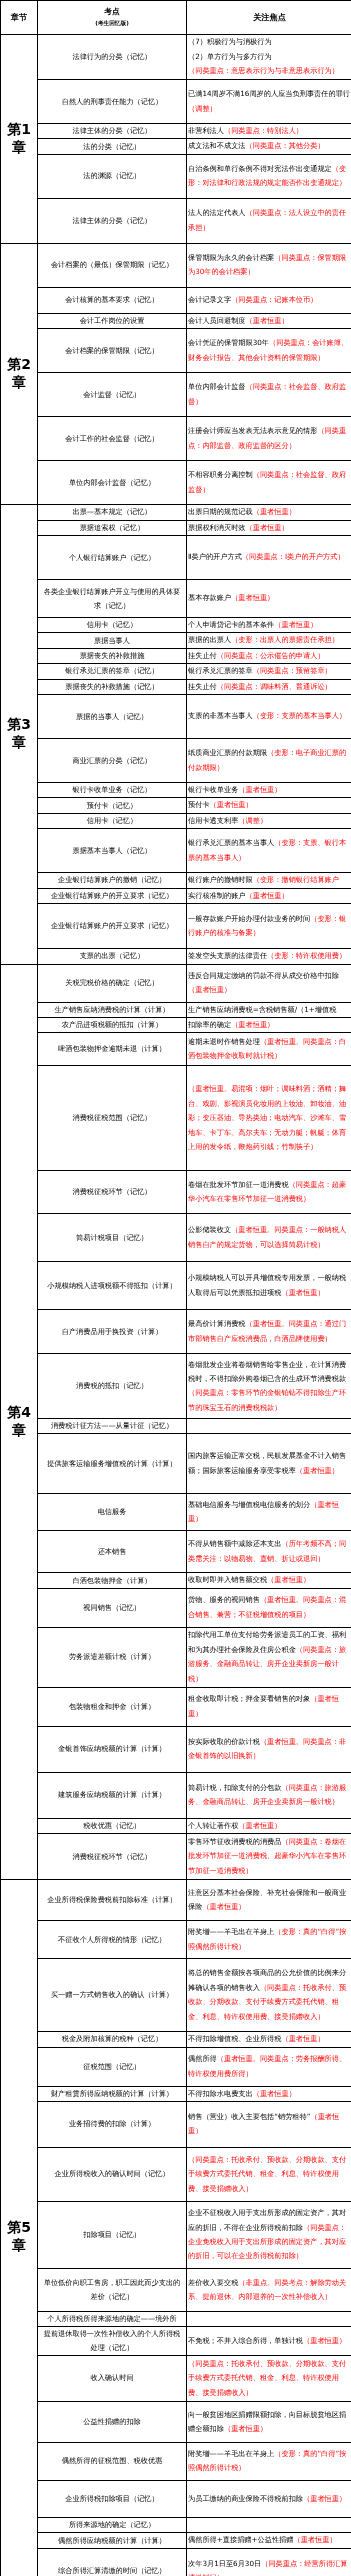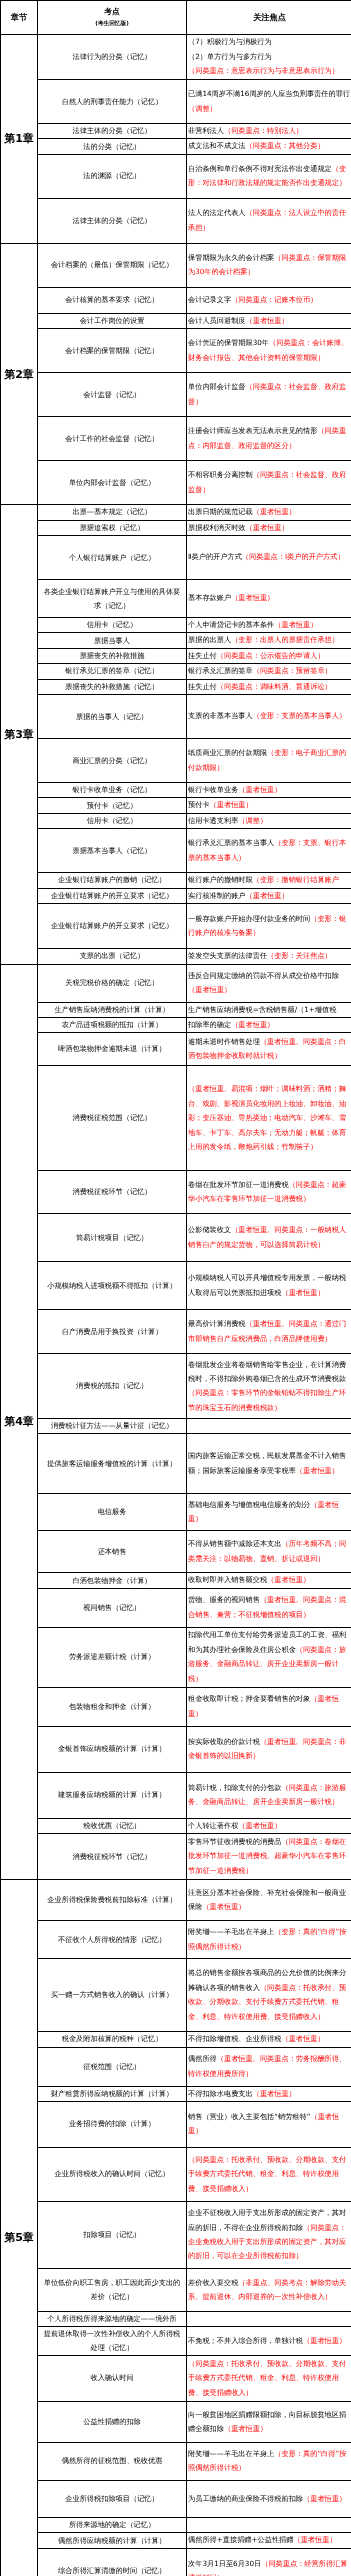--- a/index.html
+++ b/index.html
@@ -5,21 +5,21 @@
   html, body { margin: 0; padding: 0; background: #ffffff; }
   body { width: 351px; font-family: "DejaVu Sans", "Liberation Sans", sans-serif; color: #000; }
   table { width: 351px; border-collapse: collapse; table-layout: fixed; }
   td, th { border: 0.8px solid #000; padding: 0; vertical-align: middle; }
   col.c1 { width: 37px; }
   col.c2 { width: 149px; }
   col.c3 { width: 166px; }
   th { height: 33px; font-weight: bold; }
   .h-main { font-size: 7.7px; display: block; }
   .h-sub { font-size: 5.7px; display: block; margin-top: 2.1px; }
-  .chapter { text-align: center; font-weight: bold; font-size: 11px; }
+  .chapter { text-align: center; font-weight: bold; font-size: 14px; }
   .topic { text-align: center; font-size: 7.2px; line-height: 14px; padding: 0 3.1px; }
   .focus { text-align: left; font-size: 7.2px; line-height: 14.4px; padding: 0 1px 0 1px; }
   .red { color: #ff0000; }
   .line { display: block; }
 </style>
 </head>
 <body>
 
 <table>
   <colgroup>
@@ -160,21 +160,21 @@
       <tr style="height: 15px;">
         <td class="topic">企业银行结算账户的开立要求（记忆）</td>
         <td class="focus"><span>实行核准制的账户</span><span class="red">（重者恒重）</span></td>
       </tr>
       <tr style="height: 45px;">
         <td class="topic">企业银行结算账户的开立要求（记忆）</td>
         <td class="focus"><span>一般存款账户开始办理付款业务的时间</span><span class="red">（变形：银行账户的核准与备案）</span></td>
       </tr>
       <tr style="height: 15px;">
         <td class="topic">支票的出票（记忆）</td>
-        <td class="focus"><span>签发空头支票的法律责任</span><span class="red">（变形：关注焦点）</span></td>
+        <td class="focus"><span>签发空头支票的法律责任</span><span class="red">（变形：特许权使用费）</span></td>
       </tr>
       <tr style="height: 38px;">
         <td class="chapter" rowspan="22">第4章</td>
         <td class="topic">关税完税价格的确定（记忆）</td>
         <td class="focus"><span>违反合同规定缴纳的罚款不得从成交价格中扣除</span><span class="red">（重者恒重）</span></td>
       </tr>
       <tr style="height: 15px;">
         <td class="topic">生产销售应纳消费税的计算（计算）</td>
         <td class="focus"><span>生产销售应纳消费税=含税销售额/（1+增值税</span><span class="red"></span></td>
       </tr>

